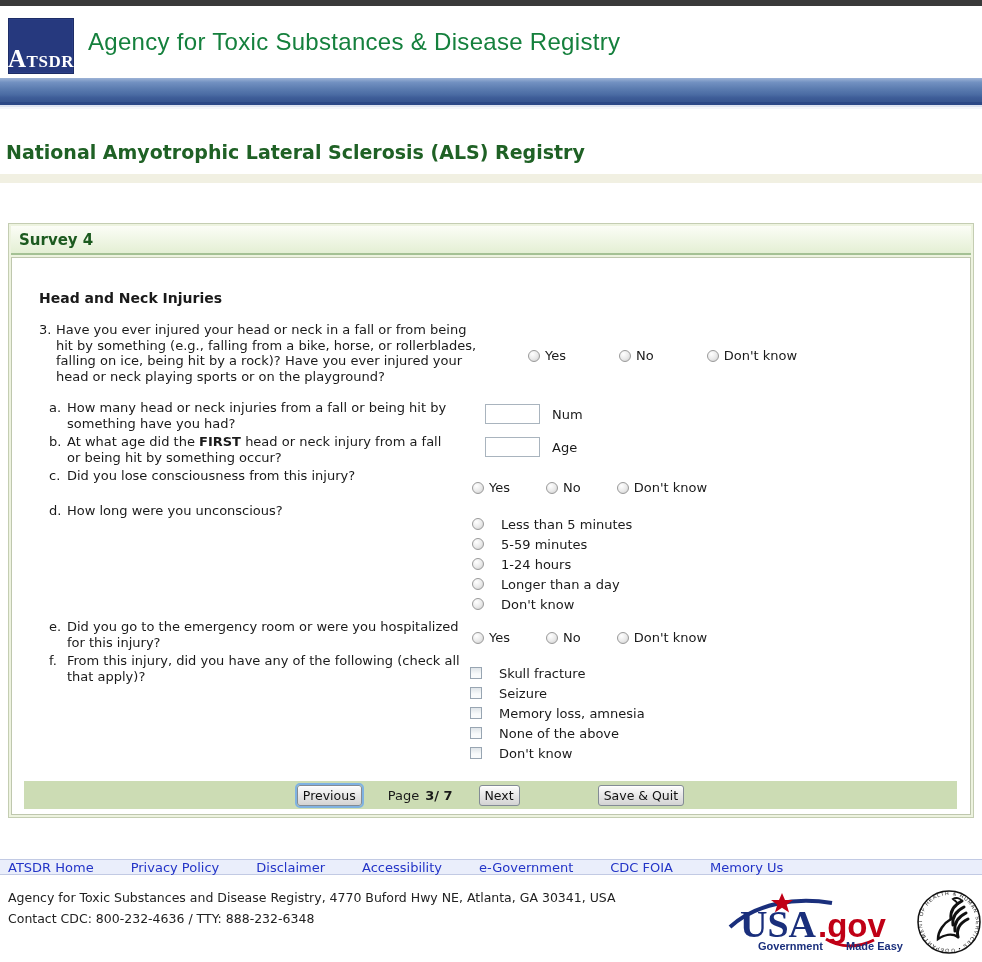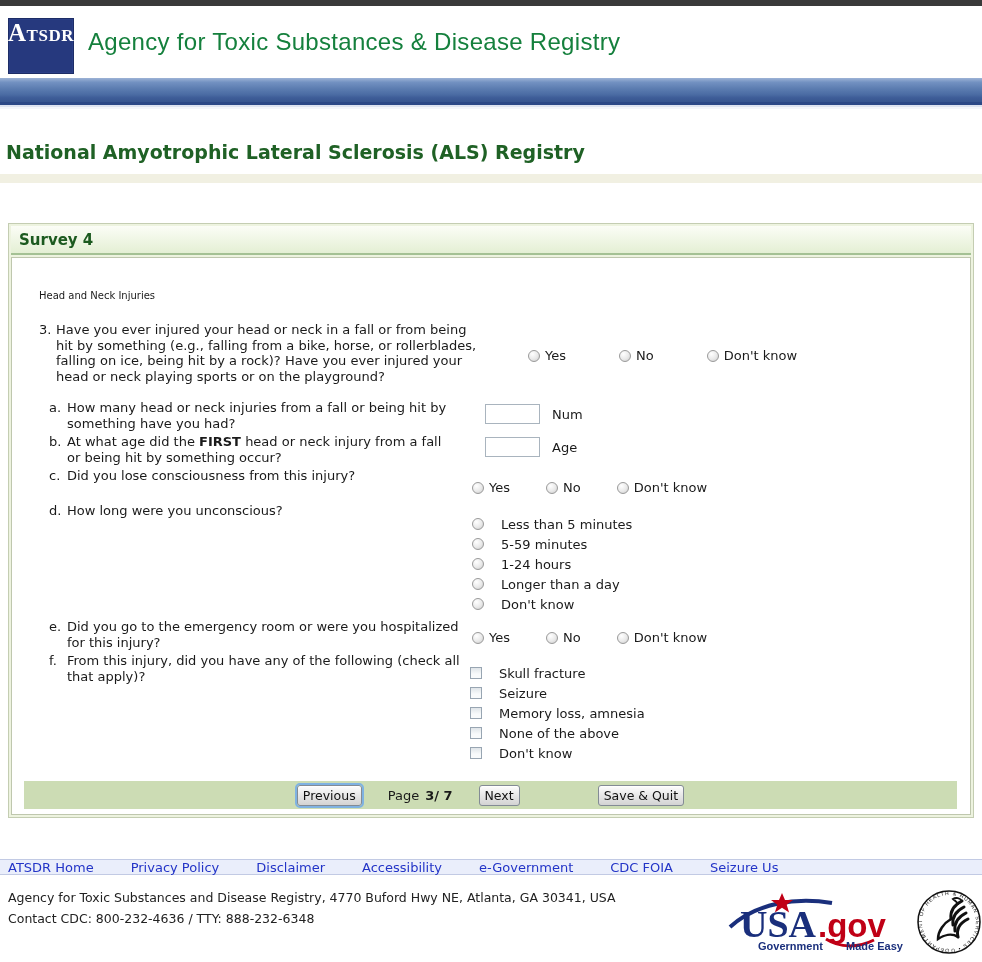--- a/index.html
+++ b/index.html
@@ -8,21 +8,21 @@
     width:982px; height:962px; overflow:hidden; position:relative;
     font-family:"DejaVu Sans","Liberation Sans",sans-serif;
     font-size:13px; color:#1a1a1a;
   }
 
   
   .topbar { height:6px; background:#3a3a3a; }
   .masthead { height:72px; background:#fff; display:flex; align-items:center; padding-left:8px; }
   .atsdr-logo {
     width:66px; height:56px; background:#26397e; margin-top:8px;
-    display:flex; align-items:flex-start; justify-content:center;
+    display:flex; align-items:flex-end; justify-content:center;
     border:1px solid #1d2d66; box-shadow:inset 0 0 0 1px #31459175;
   }
   .atsdr-logo-text {
     display:block; color:#fff; font-family:"Liberation Serif",serif;
     font-weight:bold; font-size:17px; letter-spacing:0.5px;
   }
   .atsdr-logo-text::first-letter { font-size:25px; }
   .masthead-title {
     margin-left:14px; font-family:Liberation Sans, sans-serif;
     font-size:24px; color:#15803d; letter-spacing:0.3px;
@@ -51,21 +51,21 @@
     background:linear-gradient(#fbfdf6, #e4efd4);
     border-bottom:2px solid #a4c194;
     font-size:15px; font-weight:bold; color:#1c5a1f;
   }
   .survey-content {
     position:relative; margin-top:2px; height:558px;
     background:#fff; border:1px solid #bfc7ae;
   }
 
   .abs { position:absolute; }
-  .section-title { top:32px; left:27px; font-weight:normal; font-size:10px; }
+  .section-title { top:32px; left:27px; font-weight:bold; font-size:14px; }
 
   .qblock { display:flex; line-height:15.5px; }
   .qnum { flex:0 0 17px; }
   .qnum-sub { flex:0 0 18px; }
   .qtext { flex:1; }
 
   .q3-block { top:64px; left:27px; width:448px; }
   .qa-block { top:142px; left:37px; width:404px; }
   .qb-block { top:176px; left:37px; width:404px; }
   .qc-block { top:210px; left:37px; width:412px; }
@@ -292,21 +292,21 @@
   </div>
 </div>
 
 <div class="footer-links">
   <a>ATSDR Home</a>
   <a>Privacy Policy</a>
   <a>Disclaimer</a>
   <a>Accessibility</a>
   <a>e-Government</a>
   <a>CDC FOIA</a>
-  <a>Seizure Us</a>
+  <a>Memory Us</a>
 </div>
 
 <div class="footer-info">
   <div class="address-block">
     <div>Agency for Toxic Substances and Disease Registry, 4770 Buford Hwy NE, Atlanta, GA 30341, USA</div>
     <div>Contact CDC: 800-232-4636 / TTY: 888-232-6348</div>
   </div>
   <div class="logo-block">
 
     <svg width="178" height="62" viewBox="0 0 178 62">

